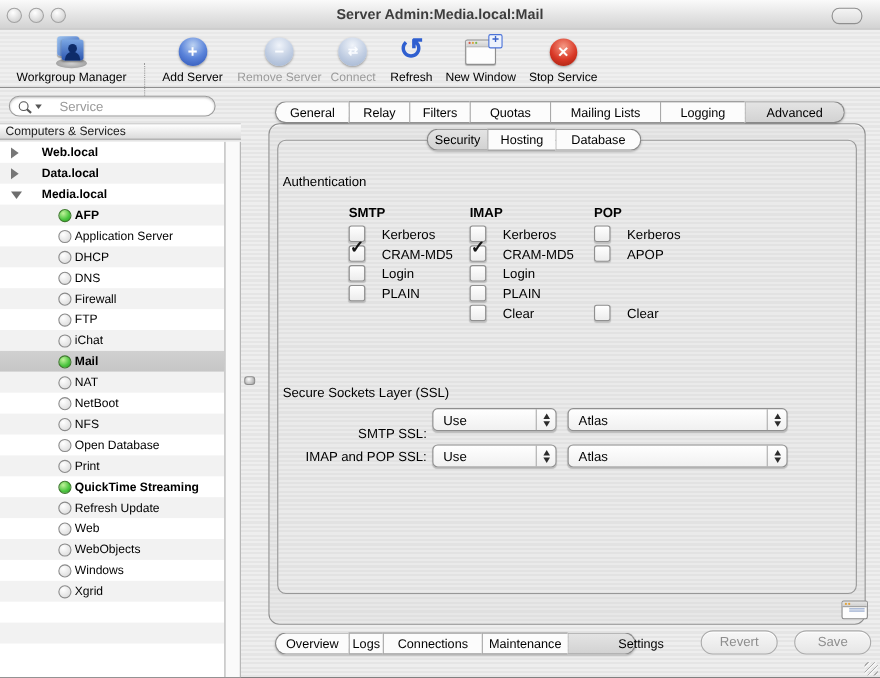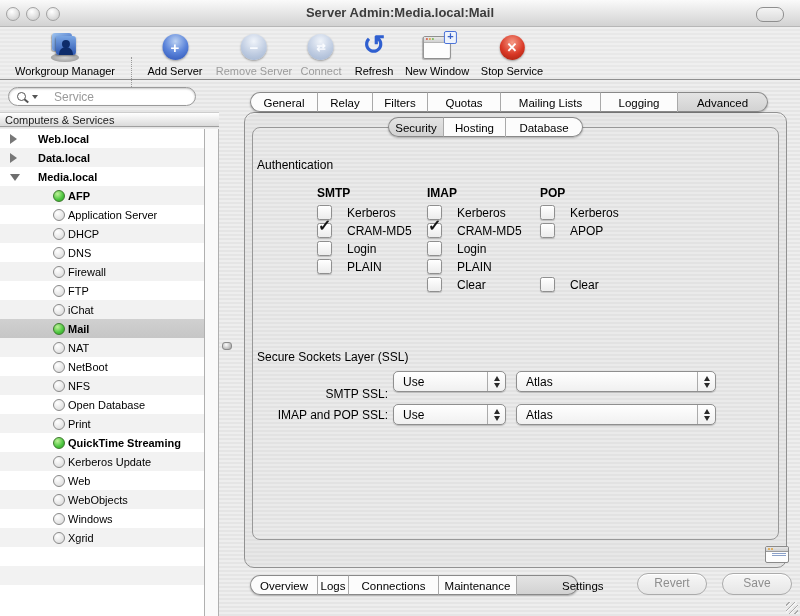--- a/index.html
+++ b/index.html
@@ -270,21 +270,21 @@
       <div class="svc-row">
         <span class="dot"></span>
         <span class="svc-label">Print</span>
       </div>
       <div class="svc-row bold">
         <span class="dot running"></span>
         <span class="svc-label">QuickTime Streaming</span>
       </div>
       <div class="svc-row">
         <span class="dot"></span>
-        <span class="svc-label">Kerberos Update</span>
+        <span class="svc-label">Refresh Update</span>
       </div>
       <div class="svc-row">
         <span class="dot"></span>
         <span class="svc-label">Web</span>
       </div>
       <div class="svc-row">
         <span class="dot"></span>
         <span class="svc-label">WebObjects</span>
       </div>
       <div class="svc-row">

